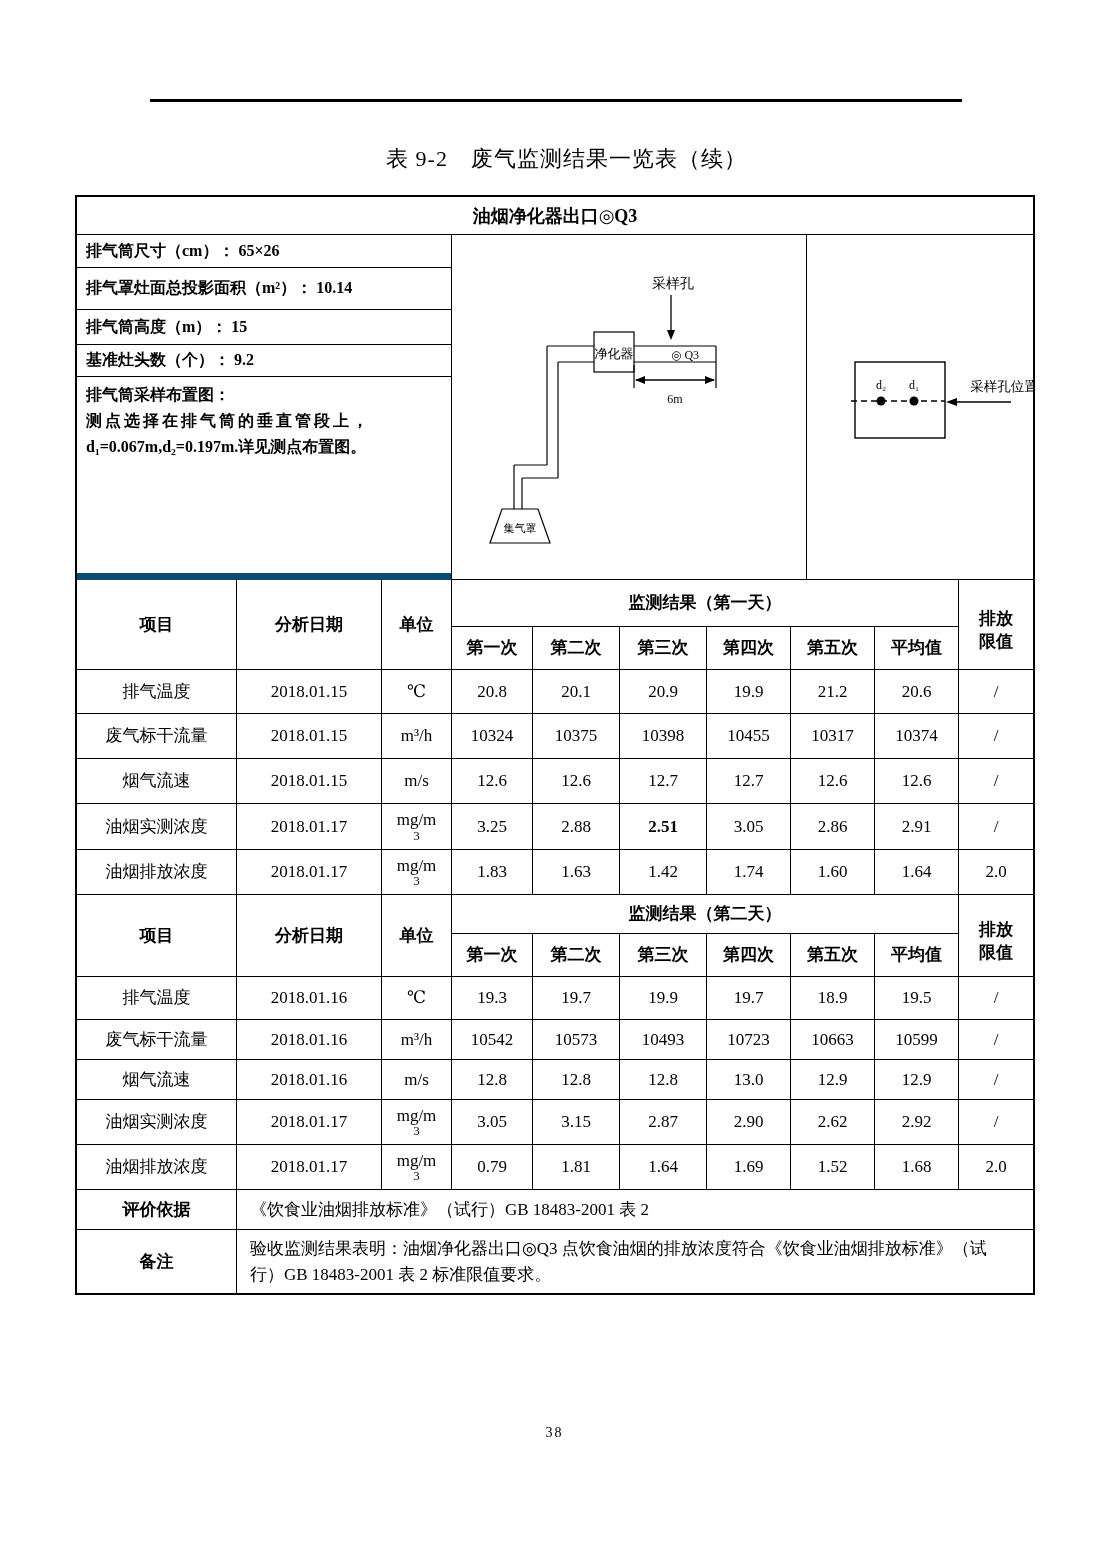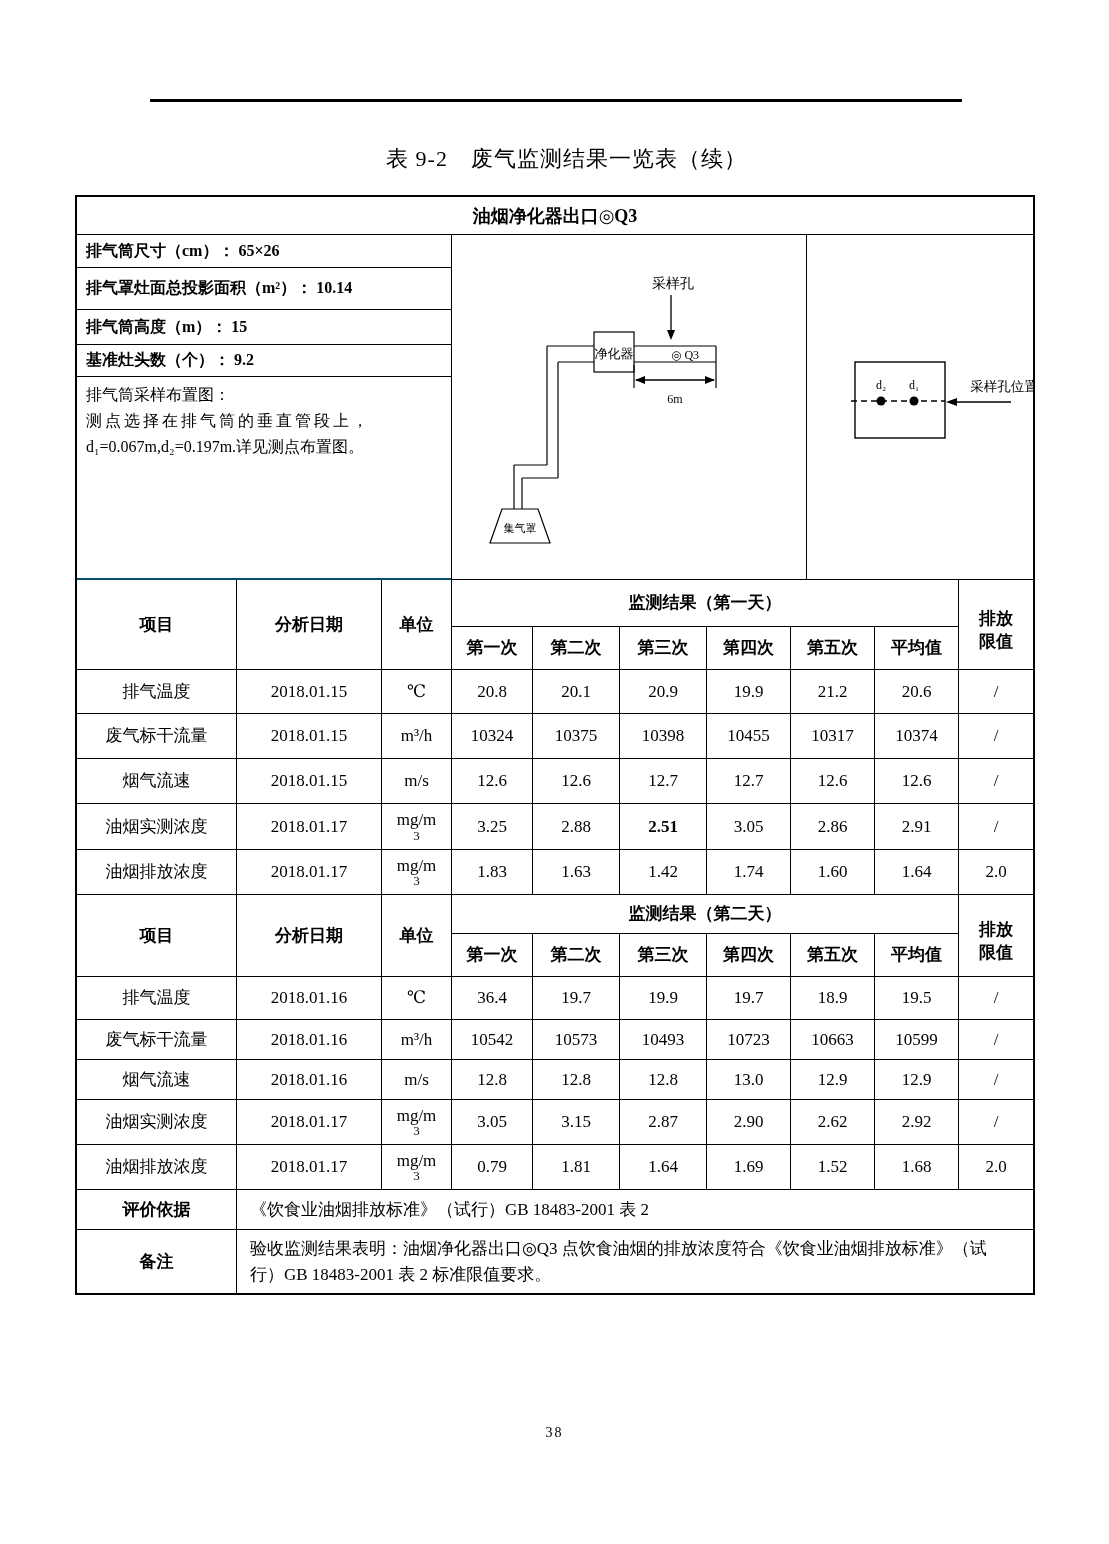--- a/index.html
+++ b/index.html
@@ -13,22 +13,22 @@
   .sheet{position:absolute;left:75px;top:195px;width:960px;height:1100px;
     border:2px solid #000;box-sizing:border-box;display:flex;flex-direction:column;}
   .title-row{height:38px;border-bottom:1px solid #000;box-sizing:border-box;
     display:flex;align-items:center;justify-content:center;font-weight:bold;font-size:18px;}
   .info-region{height:345px;box-sizing:border-box;display:flex;}
   .info-col{width:375px;box-sizing:border-box;border-right:1px solid #000;
     display:flex;flex-direction:column;}
   .info-cell{box-sizing:border-box;border-bottom:1px solid #000;display:flex;align-items:center;
     padding-left:9px;font-weight:bold;font-size:16px;}
   .info-cell.h33{height:33px}.info-cell.h42{height:42px}.info-cell.h35{height:35px}.info-cell.h32{height:32px}
-  .note-cell{flex:1;box-sizing:border-box;border-bottom:2px solid #0c4a6e;
-    padding:5px 5px 0 9px;font-weight:normal;font-size:16px;line-height:26px;}
+  .note-cell{flex:1;box-sizing:border-box;border-bottom:7px solid #0c4a6e;
+    padding:5px 5px 0 9px;font-weight:bold;font-size:16px;line-height:26px;}
   .note-line2{letter-spacing:3px;}
   .diagram-mid{width:355px;box-sizing:border-box;border-right:1px solid #000;border-bottom:1px solid #000;}
   .diagram-right{flex:1;box-sizing:border-box;border-bottom:1px solid #000;}
   .mon-table{display:grid;}
   .c{border-right:1px solid #000;border-bottom:1px solid #000;box-sizing:border-box;
     display:flex;flex-direction:column;align-items:center;justify-content:center;
     text-align:center;font-size:17px;line-height:1.15;}
   .hc{font-weight:bold;}
   .wrap2{display:inline-block;width:38px;line-height:1.35;margin-top:12px;}
   .usub{font-size:13px;line-height:1;margin-top:0px;}
@@ -202,21 +202,21 @@
       <div class="c hc" style="grid-area: 2 / 5 / span 1 / span 1;">第二次</div>
       <div class="c hc" style="grid-area: 2 / 6 / span 1 / span 1;">第三次</div>
       <div class="c hc" style="grid-area: 2 / 7 / span 1 / span 1;">第四次</div>
       <div class="c hc" style="grid-area: 2 / 8 / span 1 / span 1;">第五次</div>
       <div class="c hc" style="grid-area: 2 / 9 / span 1 / span 1;">平均值</div>
       <div class="c" style="grid-area: 3 / 1 / span 1 / span 1;">排气温度</div>
       <div class="c" style="grid-area: 3 / 2 / span 1 / span 1;">2018.01.16</div>
       <div class="c" style="grid-area: 3 / 3 / span 1 / span 1;">
         <div class="utop">℃</div>
       </div>
-      <div class="c" style="grid-area: 3 / 4 / span 1 / span 1;">36.4</div>
+      <div class="c" style="grid-area: 3 / 4 / span 1 / span 1;">19.3</div>
       <div class="c" style="grid-area: 3 / 5 / span 1 / span 1;">19.7</div>
       <div class="c" style="grid-area: 3 / 6 / span 1 / span 1;">19.9</div>
       <div class="c" style="grid-area: 3 / 7 / span 1 / span 1;">19.7</div>
       <div class="c" style="grid-area: 3 / 8 / span 1 / span 1;">18.9</div>
       <div class="c" style="grid-area: 3 / 9 / span 1 / span 1;">19.5</div>
       <div class="c" style="grid-area: 3 / 10 / span 1 / span 1; border-right: none;">/</div>
       <div class="c" style="grid-area: 4 / 1 / span 1 / span 1;">废气标干流量</div>
       <div class="c" style="grid-area: 4 / 2 / span 1 / span 1;">2018.01.16</div>
       <div class="c" style="grid-area: 4 / 3 / span 1 / span 1;">
         <div class="utop">m³/h</div>

